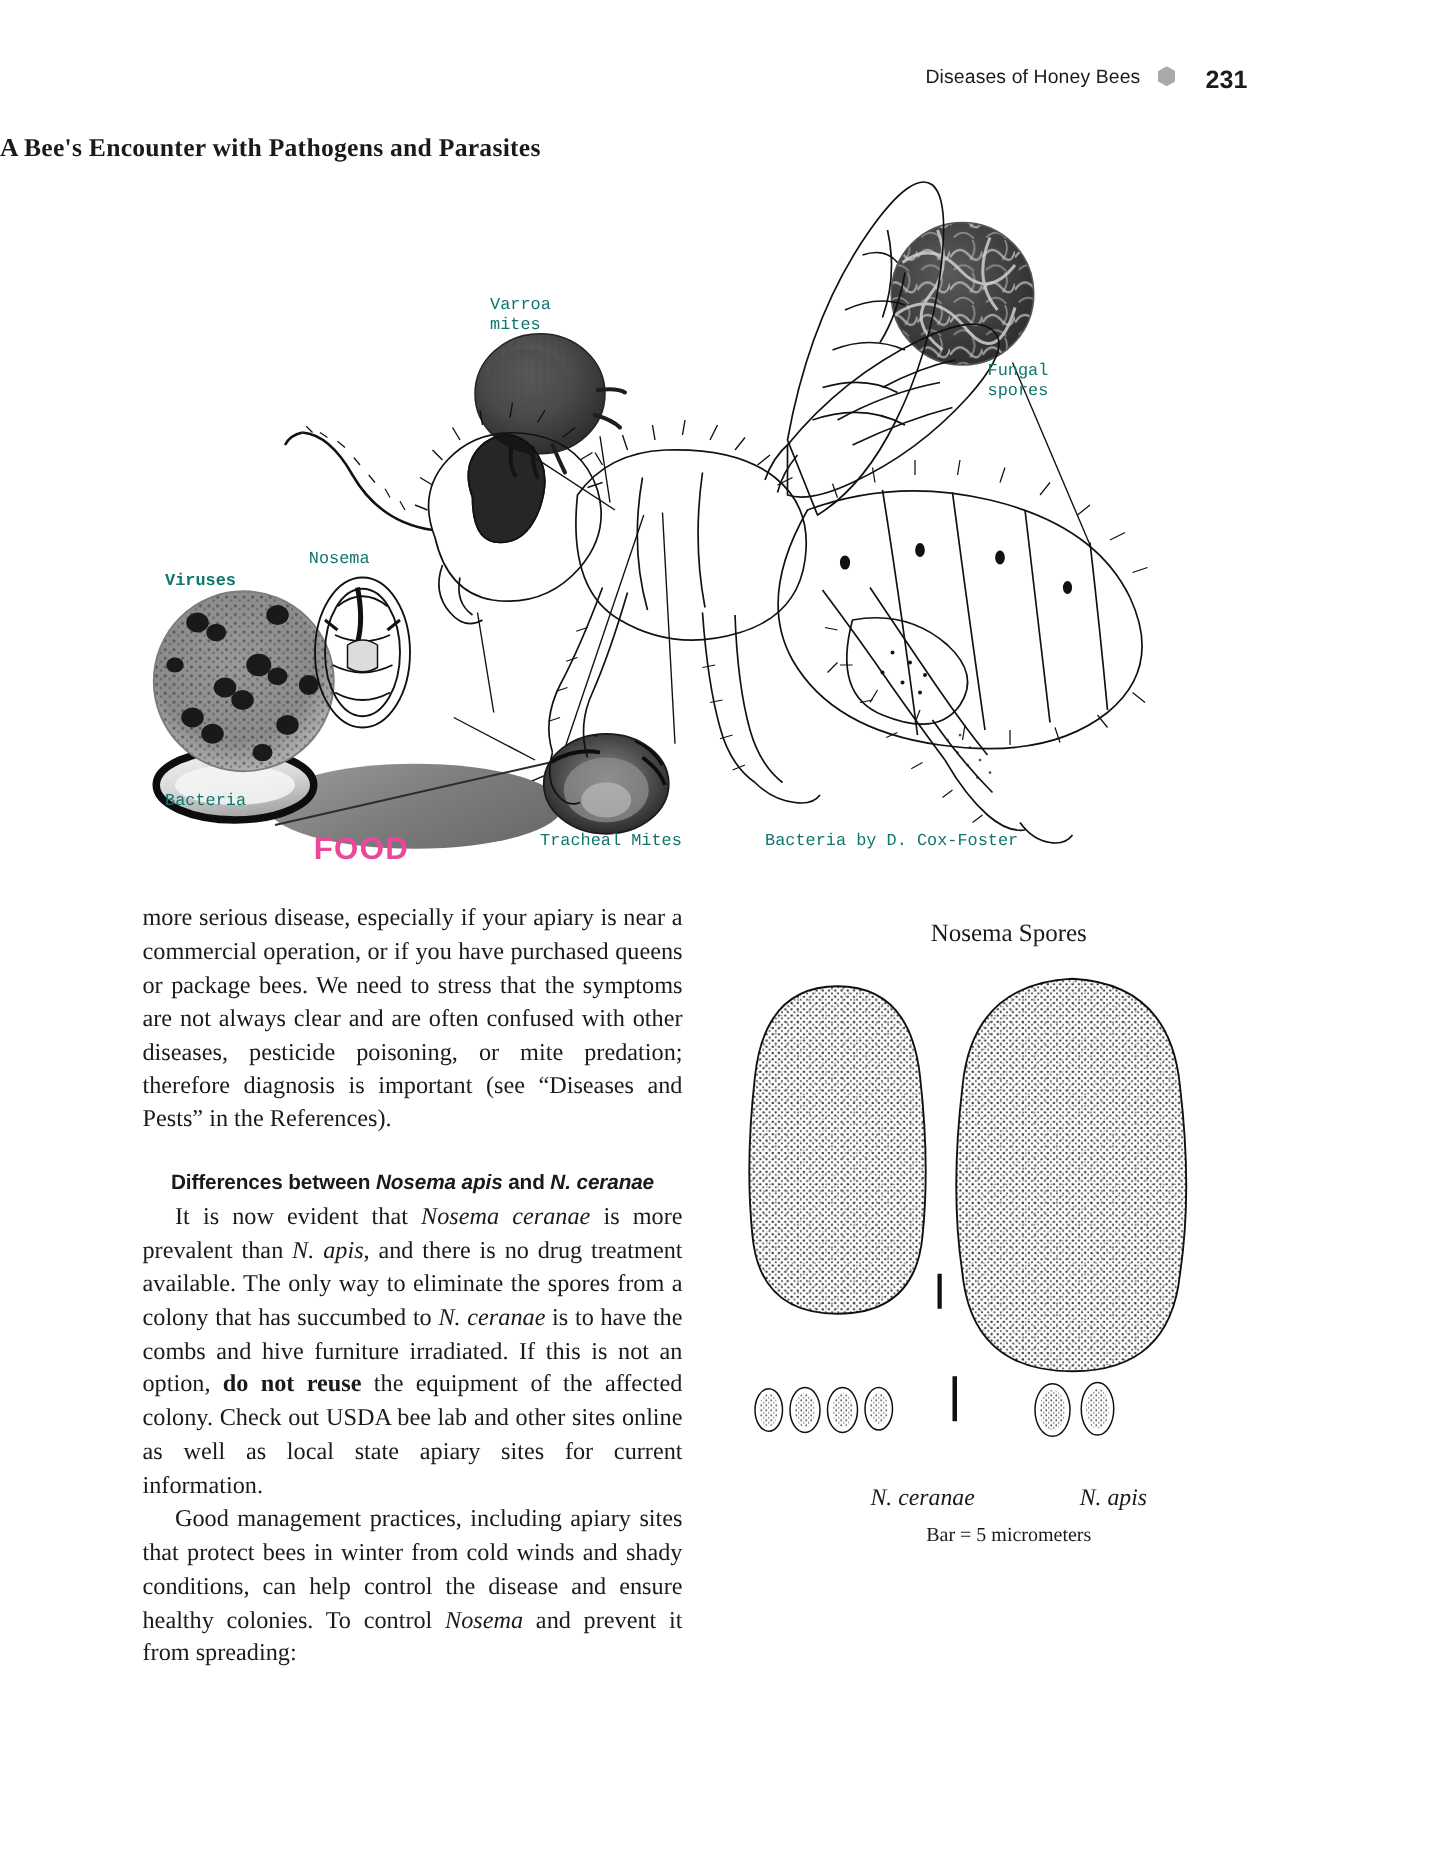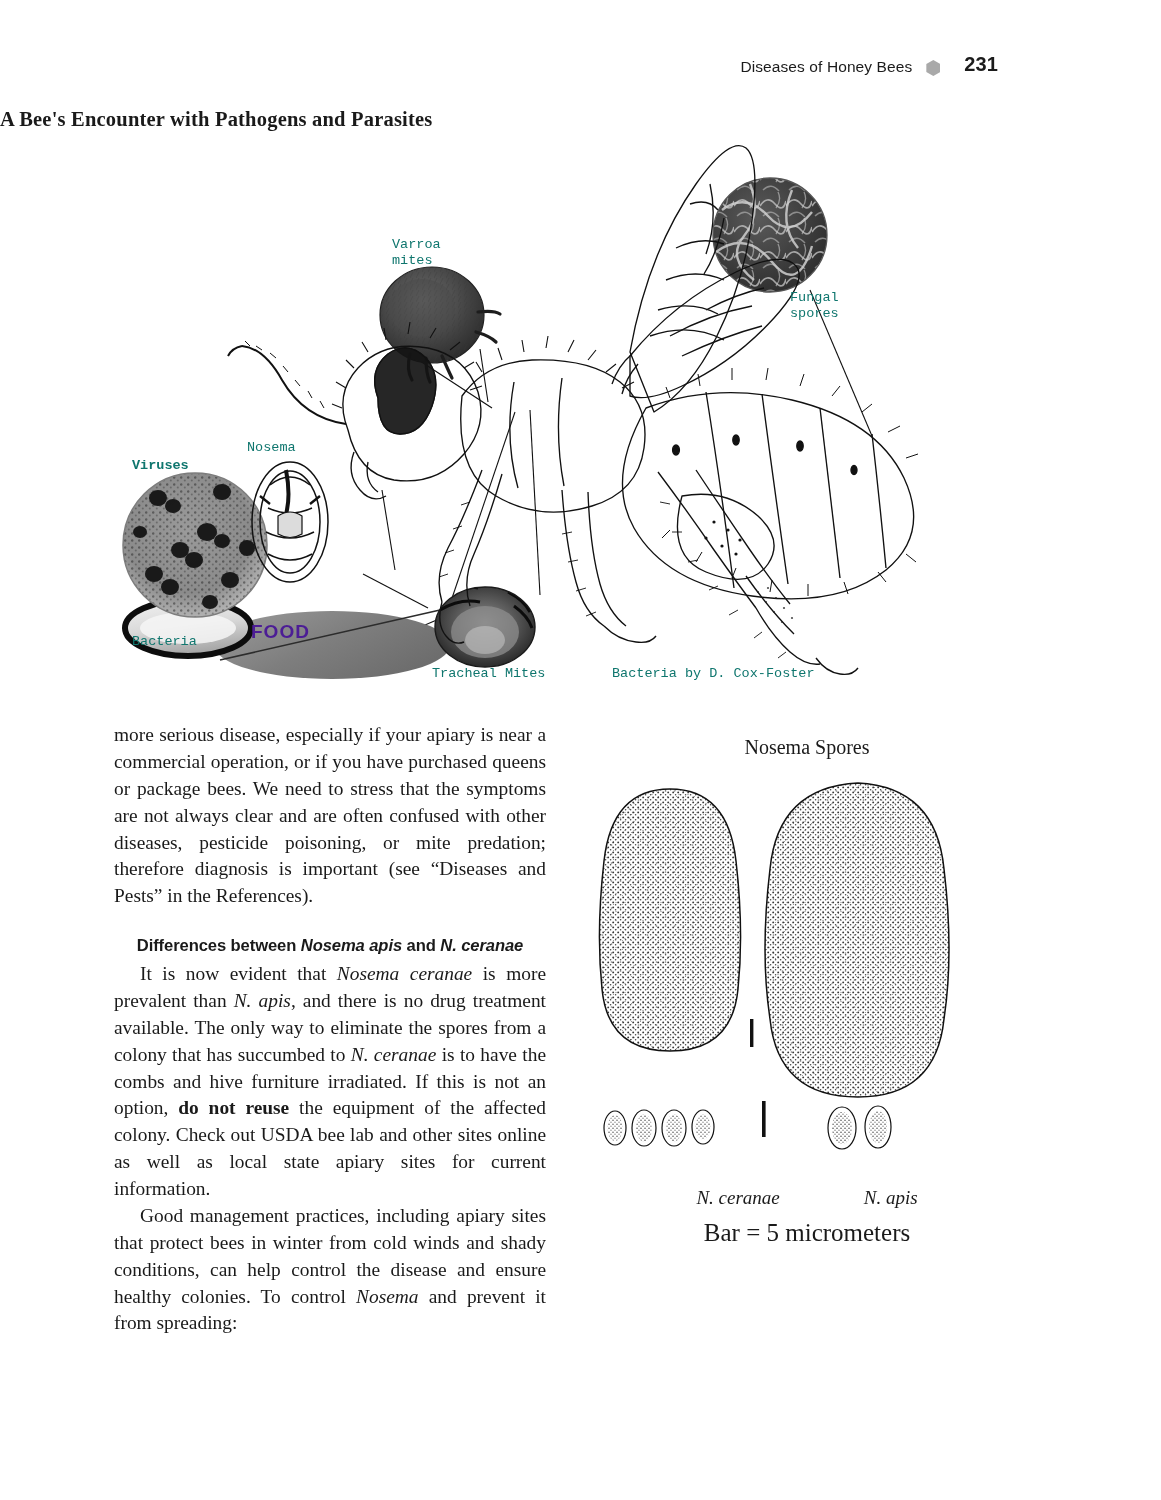--- a/index.html
+++ b/index.html
@@ -15,21 +15,21 @@
     color: #1a1a1a;
     overflow: hidden;
   }
 
   
   .running-head {
     position: absolute;
     top: 53px;
     right: 163px;
     display: flex;
-    align-items: flex-end;
+    align-items: flex-start;
     gap: 14px;
     font-family: "Liberation Sans", sans-serif;
     font-size: 15.5px;
     letter-spacing: .1px;
     color: #1b1b1b;
   }
   .hex-bullet {
     width: 14px;
     height: 16px;
     background: #a9a9a9;
@@ -75,23 +75,23 @@
     white-space: pre-line;
   }
   .lbl-varroa   { left: 282px; top:  97px; }
   .lbl-fungal   { left: 680px; top: 150px; }
   .lbl-nosema   { left: 137px; top: 300px; }
   .lbl-viruses  { left:  22px; top: 318px; font-weight:600; }
   .lbl-bacteria { left:  22px; top: 494px; }
   .lbl-tracheal { left: 322px; top: 526px; }
   .lbl-credit   { left: 502px; top: 526px; }
   .lbl-food {
-    position:absolute; left:141px; top:481px;
+    position:absolute; left:141px; top:525px;
     font-family:"Liberation Sans", sans-serif;
-    font-size:19px; font-weight:600; color:#4c1d95;
+    font-size:25px; font-weight:600; color:#ec4899;
     letter-spacing:1px;
   }
 
   
   .col-left {
     position: absolute;
     left: 114px;
     top: 722px;
     width: 432px;
     font-size: 19.4px;
@@ -126,21 +126,21 @@
   .spores-caption-row {
     display: flex;
     justify-content: center;
     gap: 84px;
     font-size: 19px;
     font-style: italic;
     margin-top: 2px;
   }
   .spores-bar-label {
     text-align: center;
-    font-size: 25px;
+    font-size: 16px;
     margin-top: 10px;
   }
 </style>
 </head>
 <body>
 
 <div class="running-head">
   <span>Diseases of Honey Bees</span>
   <span class="hex-bullet"></span>
   <span class="page-number">231</span>

